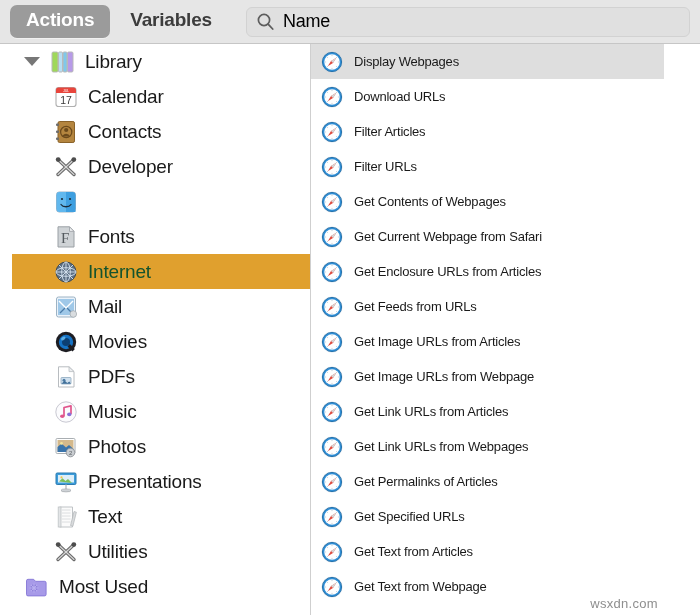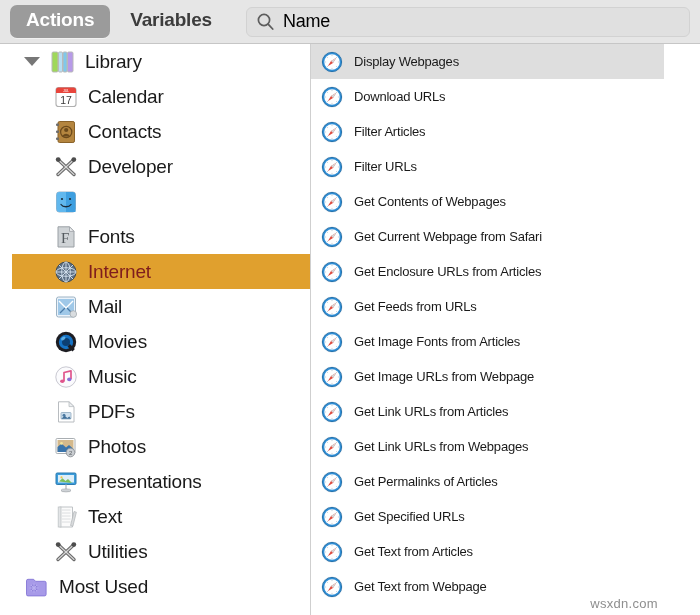--- a/index.html
+++ b/index.html
@@ -75,21 +75,21 @@
   .side-row {
     height: 35px;
     display: flex; align-items: center;
     gap: 9px;
     font-size: 19px; color: #1a1a1a;
     letter-spacing: -0.2px;
     white-space: nowrap;
   }
   .side-row.level0 { padding-left: 12px; }
   .side-row.level1 { padding-left: 41px; }
-  .side-row.selected { background: #e0a02e; color: #7f1d1d; }
+  .side-row.selected { background: #e0a02e; color: #14532d; }
   .disclosure {
     width: 0; height: 0; flex: 0 0 auto;
     border-left: 8px solid transparent;
     border-right: 8px solid transparent;
     border-top: 9px solid #777777;
     margin-right: 1px;
   }
   .sicon { width: 26px; height: 26px; flex: 0 0 auto; display: block; }
 
   
@@ -233,36 +233,36 @@
                 <circle cx="13" cy="13" r="10.2" fill="#1d1d22"></circle>
                 <circle cx="13" cy="13" r="7.2" fill="#1572c4"></circle>
                 <circle cx="13" cy="13" r="4" fill="#0c3f73"></circle>
                 <path d="M14.5 17.5l5 5 2.4-2.4-5-5z" fill="#1d1d22"></path>
                 <ellipse cx="10.3" cy="9.5" rx="2.4" ry="1.6" fill="#6fc0f2" opacity="0.8" transform="rotate(-35 10.3 9.5)"></ellipse>
               </svg></span>
             <span>Movies</span>
           </div>
           <div class="side-row level1">
             <span class="sicon"><svg width="26" height="26" viewBox="0 0 26 26">
-                <circle cx="13" cy="13" r="10.2" fill="#fbfbfd" stroke="#c9c9d2" stroke-width="1"></circle>
-                <path d="M11 17V8.5l7-1.6V15" fill="none" stroke="#e0558c" stroke-width="1.7" stroke-linejoin="round"></path>
-                <ellipse cx="9.3" cy="17.2" rx="2.2" ry="1.8" fill="#e0558c"></ellipse>
-                <ellipse cx="16.3" cy="15.4" rx="2.2" ry="1.8" fill="#8a6fd6"></ellipse>
-              </svg></span>
-            <span>Music</span>
-          </div>
-          <div class="side-row level1">
-            <span class="sicon"><svg width="26" height="26" viewBox="0 0 26 26">
                 <path d="M5.5 2.8h10.5L21 7.6V23H5.5z" fill="#ffffff" stroke="#b8bcc0" stroke-width="1"></path>
                 <path d="M16 2.8 21 7.6h-5z" fill="#eceef0" stroke="#b8bcc0" stroke-width="0.8"></path>
                 <rect x="8" y="13.5" width="10" height="6.5" rx="0.8" fill="#cfe0ee" stroke="#8fa9bf" stroke-width="0.8"></rect>
                 <circle cx="11" cy="16.2" r="1.5" fill="#4e7ba3"></circle>
                 <path d="M8.3 19.8l3.4-3 2.6 2.2 2-1.6 1.6 2.4z" fill="#3f6f99"></path>
               </svg></span>
             <span>PDFs</span>
+          </div>
+          <div class="side-row level1">
+            <span class="sicon"><svg width="26" height="26" viewBox="0 0 26 26">
+                <circle cx="13" cy="13" r="10.2" fill="#fbfbfd" stroke="#c9c9d2" stroke-width="1"></circle>
+                <path d="M11 17V8.5l7-1.6V15" fill="none" stroke="#e0558c" stroke-width="1.7" stroke-linejoin="round"></path>
+                <ellipse cx="9.3" cy="17.2" rx="2.2" ry="1.8" fill="#e0558c"></ellipse>
+                <ellipse cx="16.3" cy="15.4" rx="2.2" ry="1.8" fill="#8a6fd6"></ellipse>
+              </svg></span>
+            <span>Music</span>
           </div>
           <div class="side-row level1">
             <span class="sicon"><svg width="26" height="26" viewBox="0 0 26 26">
                 <rect x="3" y="4.5" width="19" height="15" rx="1.2" fill="#ffffff" stroke="#a9aeb2" stroke-width="1"></rect>
                 <rect x="4.5" y="6" width="16" height="12" fill="#d4b98c"></rect>
                 <path d="M4.5 18V13l4-3.5 4.5 4 3-2.4 4.5 4V18z" fill="#3a74ab"></path>
                 <circle cx="8.5" cy="9.4" r="1.4" fill="#f4e49a"></circle>
                 <circle cx="17.5" cy="18.5" r="4.3" fill="#c9cdd1" stroke="#8e9398" stroke-width="0.9"></circle>
                 <text x="17.5" y="21.3" font-size="6" fill="#5a5f64" text-anchor="middle" font-family="Liberation Sans">2</text>
               </svg></span>
@@ -510,21 +510,21 @@
                   <line x1="5" y1="13" x2="6.6" y2="13"></line>
                   <line x1="19.4" y1="13" x2="21" y2="13"></line>
                   <line x1="7.5" y1="7.5" x2="8.6" y2="8.6"></line>
                   <line x1="17.4" y1="17.4" x2="18.5" y2="18.5"></line>
                   <line x1="18.5" y1="7.5" x2="17.4" y2="8.6"></line>
                   <line x1="8.6" y1="17.4" x2="7.5" y2="18.5"></line>
                 </g>
                 <path d="M17.6 8.4 11.9 11.9 8.4 17.6 14.1 14.1z" fill="#e24b3f"></path>
                 <path d="M17.6 8.4 14.1 14.1 11.9 11.9z" fill="#d8d8d8"></path>
               </svg></span>
-            <span>Get Image Fonts from Articles</span>
+            <span>Get Image URLs from Articles</span>
           </div>
           <div class="act-row">
             <span class="aicon"><svg width="24" height="24" viewBox="0 0 26 26">
                 <circle cx="13" cy="13" r="11.4" fill="#b9c6d4" opacity="0.55"></circle>
                 <circle cx="13" cy="13" r="10.4" fill="#2f8fd8"></circle>
                 <circle cx="13" cy="13" r="10.4" fill="none" stroke="#1f6ea8" stroke-width="1"></circle>
                 <circle cx="13" cy="13" r="8.4" fill="#ffffff"></circle>
                 <g stroke="#9fb2c2" stroke-width="0.65">
                   <line x1="13" y1="5" x2="13" y2="6.6"></line>
                   <line x1="13" y1="19.4" x2="13" y2="21"></line>

